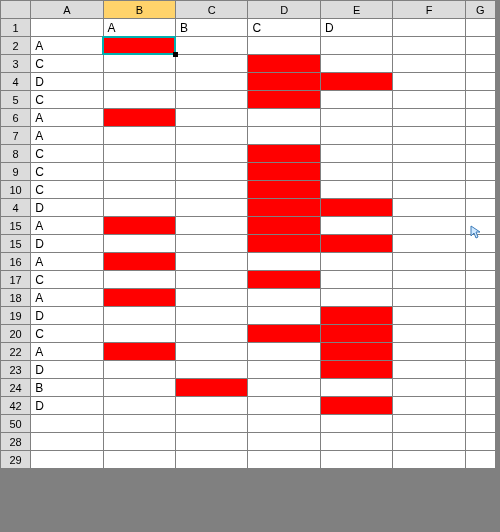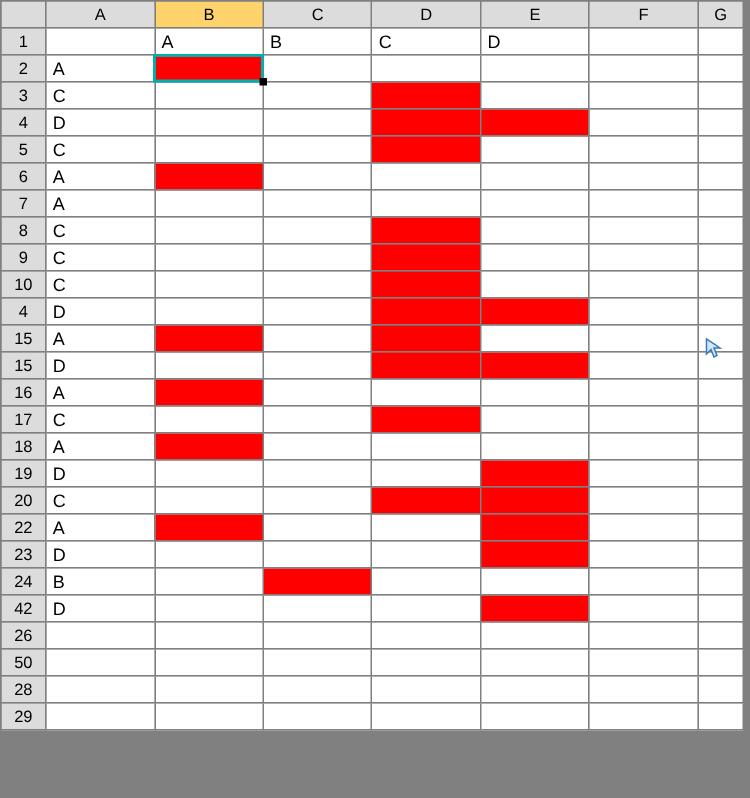--- a/index.html
+++ b/index.html
@@ -263,30 +263,20 @@
           <th class="rowhdr">42</th>
           <td>D</td>
           <td></td>
           <td></td>
           <td></td>
           <td class="filled"></td>
           <td></td>
           <td></td>
         </tr>
         <tr>
-          <th class="rowhdr">26</th>
-          <td></td>
-          <td></td>
-          <td></td>
-          <td></td>
-          <td></td>
-          <td></td>
-          <td></td>
-        </tr>
-        <tr>
           <th class="rowhdr">50</th>
           <td></td>
           <td></td>
           <td></td>
           <td></td>
           <td></td>
           <td></td>
           <td></td>
         </tr>
         <tr>

